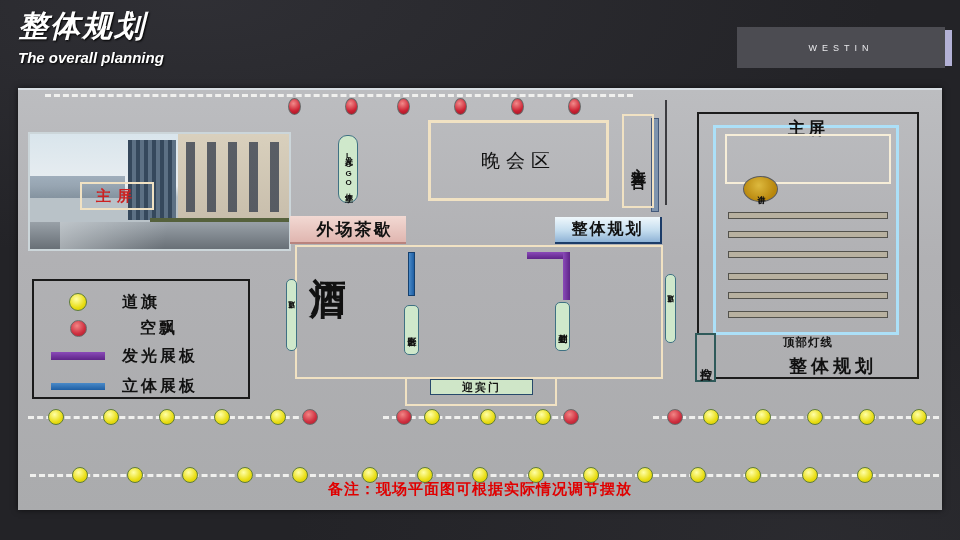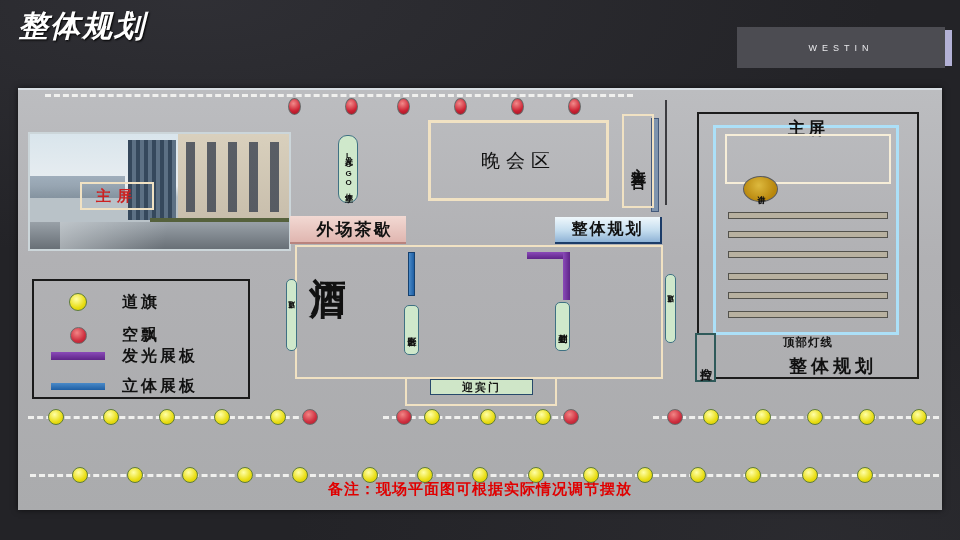--- a/index.html
+++ b/index.html
@@ -147,20 +147,21 @@
   .sp-title { left:90px; top:240px; font-size:18px; font-weight:600; color:#111; letter-spacing:4px; }
 
   .note { left:0; top:390px; width:100%; text-align:center; font-size:15px;
     font-weight:bold; color:#e00000; letter-spacing:1px; }
 </style>
 </head>
 <body>
 
 <div class="title-block">
   <div class="title-cn">整体规划</div>
+  <div class="title-en">The overall planning</div>
 </div>
 <div class="brand-box">
   <div class="brand-l1">WESTIN</div>
 </div>
 <div class="brand-accent"></div>
 
 <div class="plan" id="plan">
 
   <div class="dash-line" style="left:27px; top:4px; width:588px;"></div>
 
@@ -214,21 +215,21 @@
     <span class="vtext">签到处</span>
   </div>
 
   <div class="legend" id="legend">
       <div class="legend-row" style="top: 8px;">
         <div class="swatch-zone">
           <div class="sw yellow-dot"></div>
         </div>
         <span class="lbl">道旗</span>
       </div>
-      <div class="legend-row" style="top: 41px;">
+      <div class="legend-row" style="top: 34px; gap: 18px;">
         <div class="swatch-zone">
           <div class="sw red-dot"></div>
         </div>
         <span class="lbl">空飘</span>
       </div>
       <div class="legend-row" style="top: 62px;">
         <div class="swatch-zone">
           <div class="sw purple-bar"></div>
         </div>
         <span class="lbl">发光展板</span>

